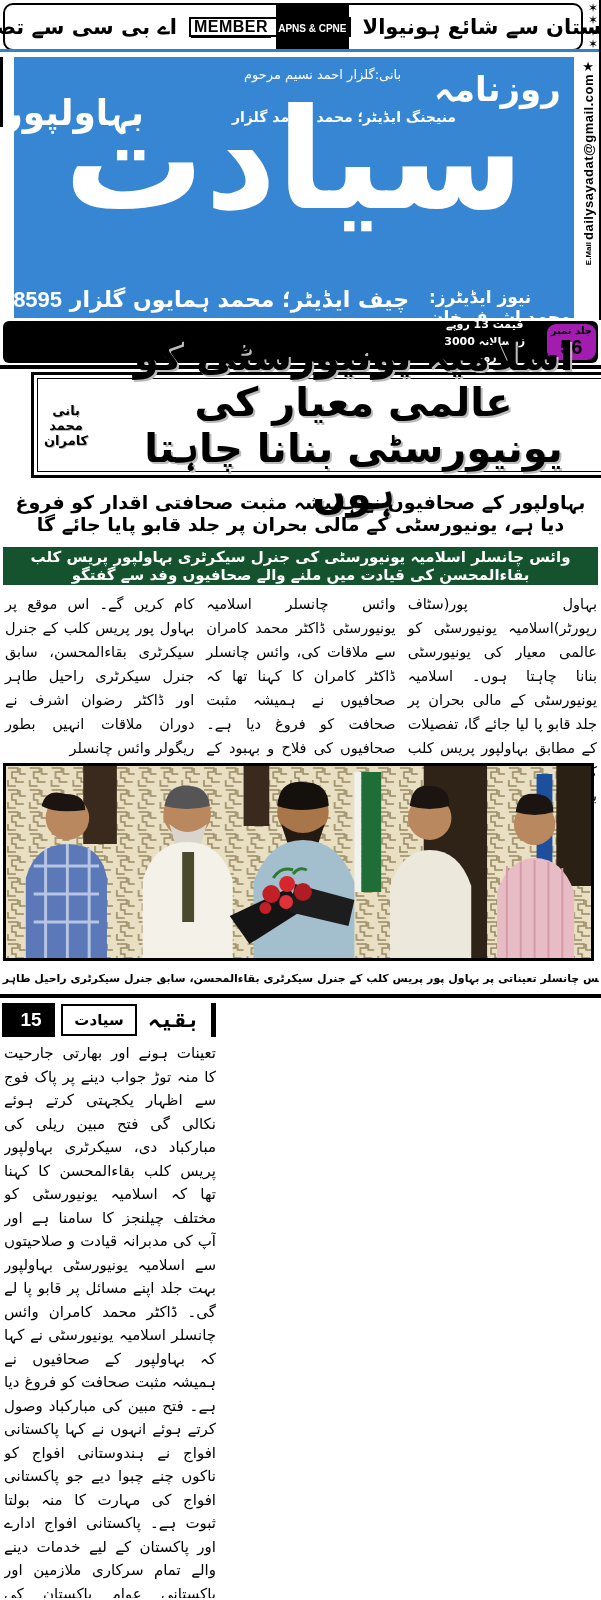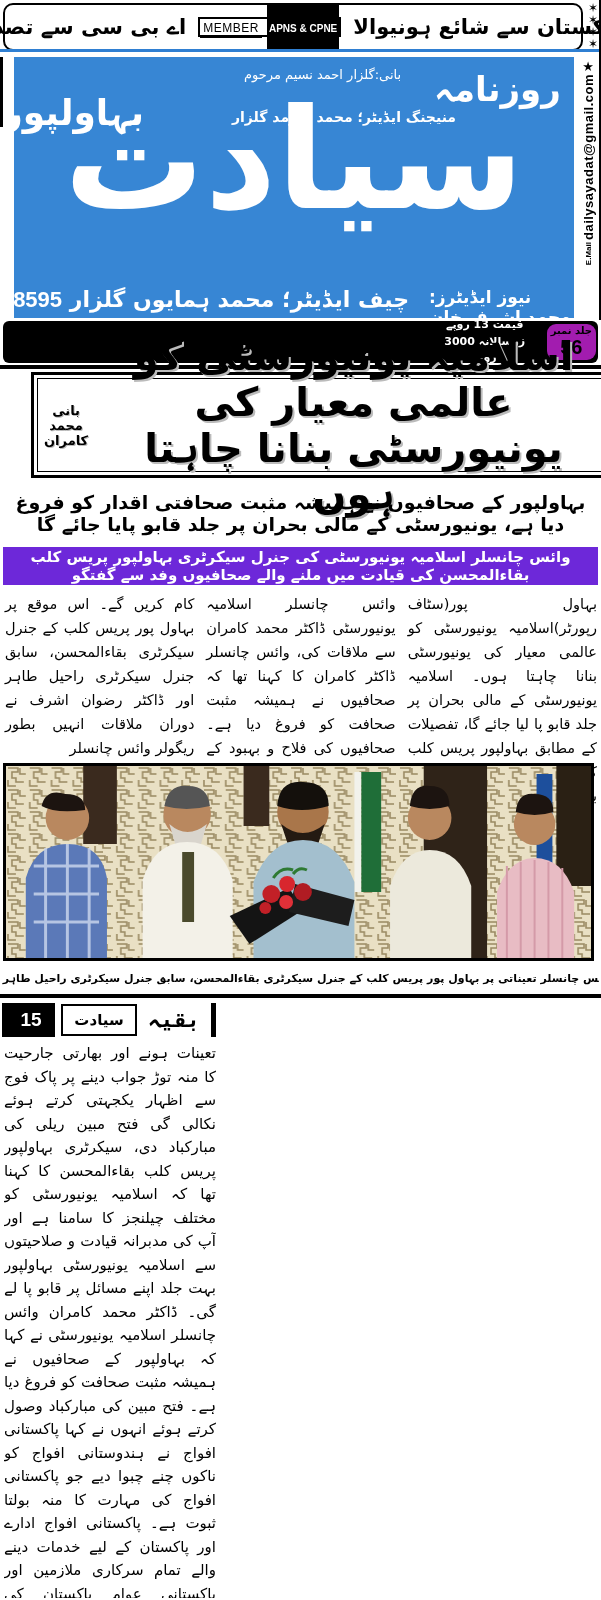--- a/index.html
+++ b/index.html
@@ -14,21 +14,21 @@
 
   
   .top-strip{
     left:3px;top:3px;width:576px;height:44px;
     border:2px solid #000;border-radius:10px;background:#fff;
     display:flex;align-items:center;justify-content:center;gap:12px;
     direction:rtl;
   }
   .top-strip .slogan{font-weight:bold;font-size:21px;white-space:nowrap;}
   .member-badge{direction:ltr;border:2px solid #000;text-align:center;line-height:1;flex:0 0 auto;}
-  .member-badge .mb1{font-size:12px;font-weight:normal;letter-spacing:.5px;padding:1px 3px;border-bottom:2px solid #000;}
+  .member-badge .mb1{font-size:16px;font-weight:bold;letter-spacing:.5px;padding:1px 3px;border-bottom:2px solid #000;}
   .member-badge .mb2{font-size:10px;font-weight:bold;background:#000;color:#fff;padding:18px 2px;}
   .stars-col{right:1px;top:2px;width:14px;display:flex;flex-direction:column;gap:0;align-items:center;}
   .stars-col span{font-size:12px;line-height:12px;}
   .blue-rule{left:0;top:49px;width:601px;height:3px;background:#2f7fd2;}
 
   
   .masthead{left:14px;top:57px;width:560px;height:261px;background:#3786d4;}
   .masthead .w{color:#fff;position:absolute;}
   .mh-city{right:430px;top:35px;font-size:36px;font-weight:bold;}
   .mh-daily{left:420px;top:12px;font-size:34px;font-weight:bold;}
@@ -71,21 +71,21 @@
   }
   .headline-attrib{display:flex;flex-direction:column;align-items:center;font-size:13px;font-weight:bold;line-height:15px;text-shadow:1px 1px 0 #bbb;}
 
   
   .subheadline{
     left:3px;top:486px;width:595px;height:54px;
     display:flex;align-items:center;justify-content:center;direction:rtl;
     font-size:19px;font-weight:bold;text-align:center;
   }
   .kicker{
-    left:3px;top:547px;width:595px;height:38px;background:#6d28d9;color:#fff;
+    left:3px;top:547px;width:595px;height:38px;background:#14532d;color:#fff;
     display:flex;align-items:center;justify-content:center;direction:rtl;
     font-size:15px;font-weight:bold;text-align:center;
   }
 
   
   .story{
     left:5px;top:592px;width:592px;height:168px;
     display:flex;direction:rtl;gap:12px;
   }
   .story .col{flex:1;font-size:14.5px;line-height:24px;text-align:justify;direction:rtl;}

